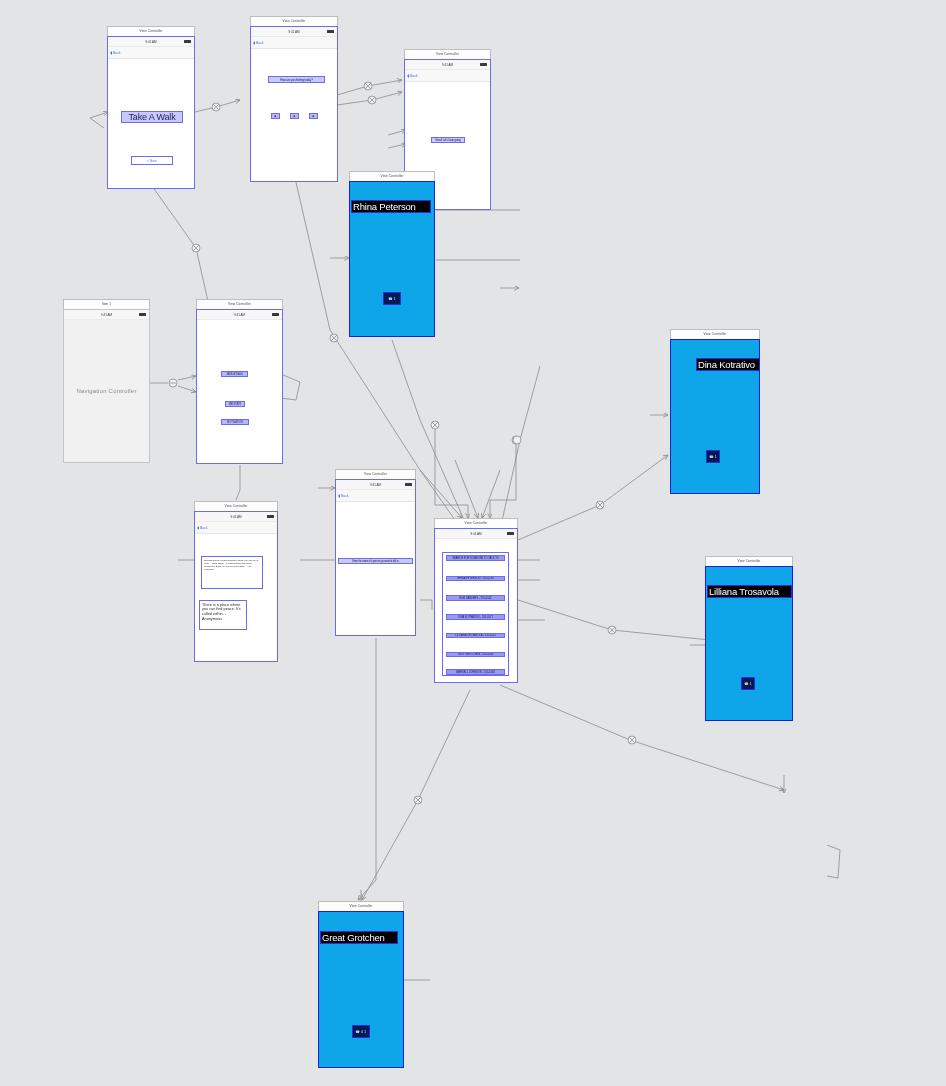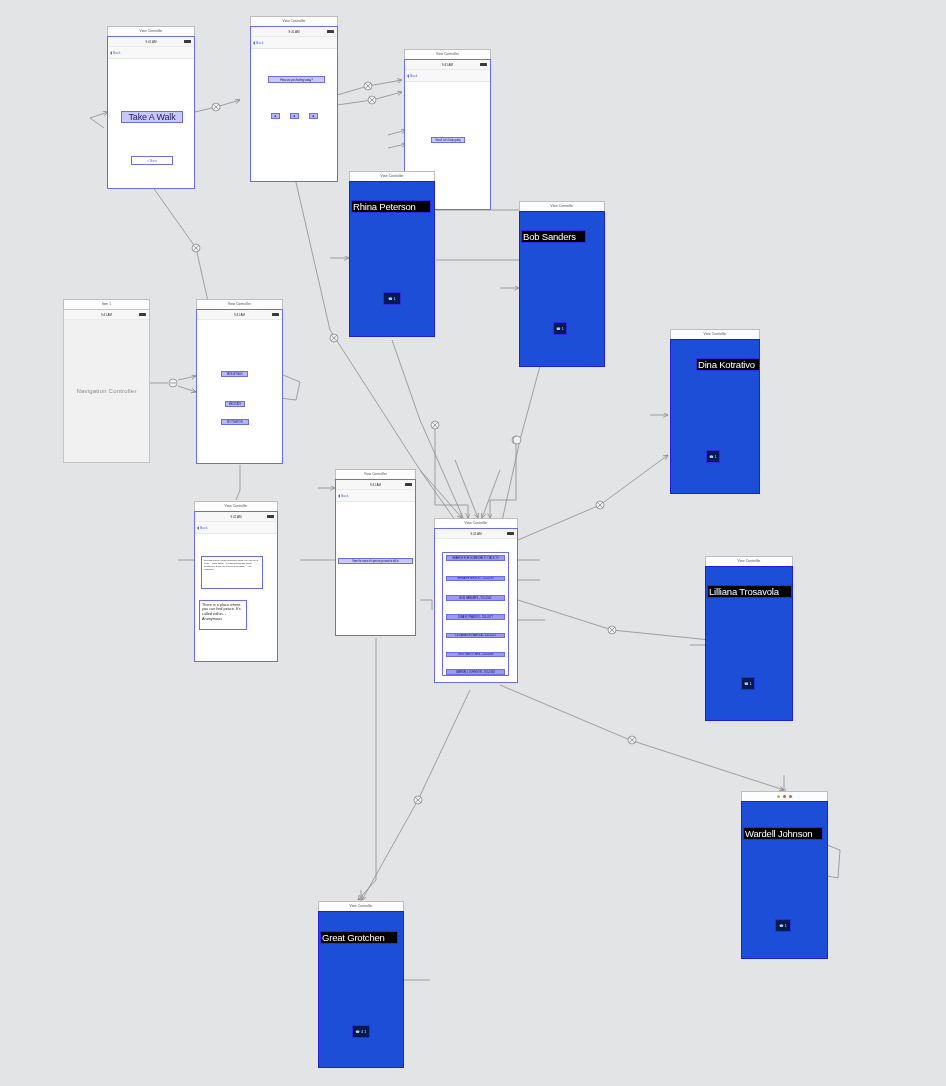--- a/index.html
+++ b/index.html
@@ -33,21 +33,21 @@
   .dot.warn{background:#f0a22e;}
   .dot.err{background:#e8512f;}
 
   .device{
     border:1.5px solid #6b6bf0;
     background:#ffffff;
     box-sizing:border-box;
     position:relative;
     overflow:hidden;
   }
-  .device.dark{background:#1d4ed8;border-color:#1f1fd8;}
+  .device.dark{background:#0ea5e9;border-color:#1f1fd8;}
   .device.plain{border:1px solid #c4c4c4;background:#f1f1f1;}
 
   .statusbar{
     height:9px;
     background:#f7f7f7;
     border-bottom:1px solid #eaeaea;
     display:flex;align-items:center;justify-content:center;
     position:relative;
     font-size:3px;color:#3a3a3a;
   }
@@ -416,29 +416,20 @@
   <div class="scene" style="left:349px;top:171px;width:86px;height:165px;">
     <div class="scene-title">View Controller</div>
     <div class="device dark" style="height:156px;">
       <div class="body">
         <div class="bigname" style="left:1px;top:18px;width:80px;height:13px;font-size:9.5px;">Rhina Peterson</div>
         <div class="darkbtn" style="left:33px;top:110px;width:18px;height:13px;">☎ 1</div>
       </div>
     </div>
   </div>
 
-  <div class="scene" style="left:519px;top:201px;width:86px;height:165px;">
-    <div class="scene-title">View Controller</div>
-    <div class="device dark" style="height:156px;">
-      <div class="body">
-        <div class="bigname" style="left:1px;top:18px;width:65px;height:13px;font-size:9.5px;">Bob Sanders</div>
-        <div class="darkbtn" style="left:33px;top:110px;width:14px;height:13px;">☎ 1</div>
-      </div>
-    </div>
-  </div>
 
   <div class="scene" style="left:670px;top:329px;width:90px;height:164px;">
     <div class="scene-title">View Controller</div>
     <div class="device dark" style="height:155px;">
       <div class="body">
         <div class="bigname" style="left:1px;top:18px;width:85px;height:13px;font-size:9.5px;margin-left:24px;">Dina Kotrativo</div>
         <div class="darkbtn" style="left:35px;top:110px;width:14px;height:13px;">☎ 1</div>
       </div>
     </div>
   </div>
@@ -456,27 +447,14 @@
   <div class="scene" style="left:318px;top:901px;width:86px;height:166px;">
     <div class="scene-title">View Controller</div>
     <div class="device dark" style="height:157px;">
       <div class="body">
         <div class="bigname" style="left:1px;top:19px;width:78px;height:13px;font-size:9.5px;">Great Grotchen</div>
         <div class="darkbtn" style="left:33px;top:113px;width:18px;height:13px;">☎ 4 1</div>
       </div>
     </div>
   </div>
 
-  <div class="scene" style="left:741px;top:791px;width:87px;height:167px;">
-    <div class="scene-title with-dots">
-      <span class="dot warn"></span>
-      <span class="dot err"></span>
-      <span class="dot err"></span>
-    </div>
-    <div class="device dark" style="height:158px;">
-      <div class="body">
-        <div class="bigname" style="left:1px;top:25px;width:80px;height:13px;font-size:9.5px;">Wardell Johnson</div>
-        <div class="darkbtn" style="left:33px;top:117px;width:16px;height:13px;">☎ 1</div>
-      </div>
-    </div>
-  </div>
 
 </div>
 
 </body></html>

